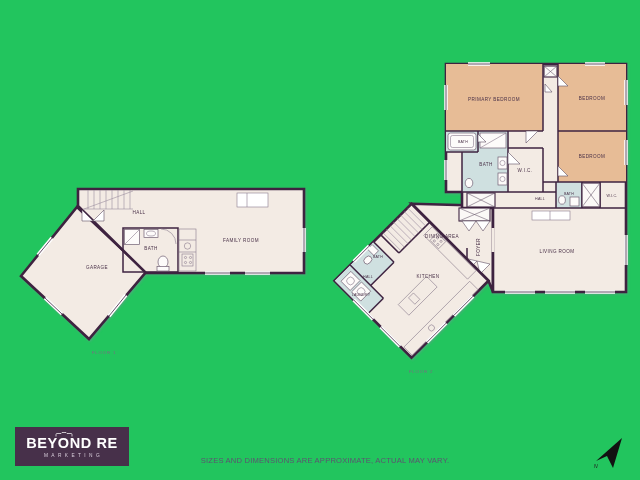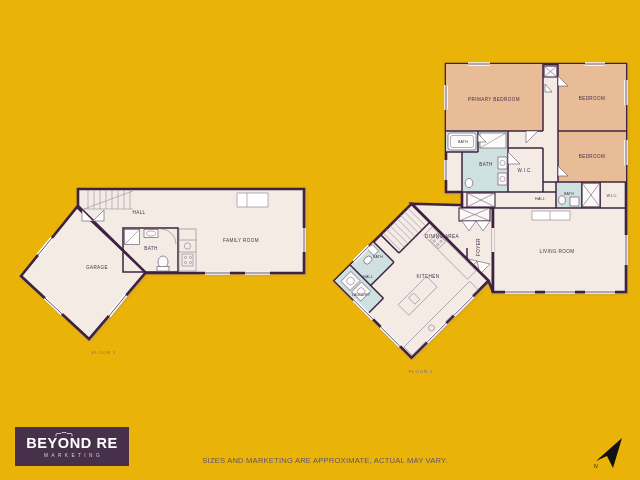--- a/index.html
+++ b/index.html
@@ -1,17 +1,17 @@
 <!DOCTYPE html>
 <html style="--wall: #3e2340; --room: #f3ebe4; --bedroom: #e7bc96; --bath: #cfe0e0; --logo_bg: #47304a; --label: #4a3148; --muted: #7a6d80; --disclaimer: #5d5370;"><head>
 <meta charset="utf-8">
 <style>
   html,body{margin:0;padding:0;background:#ffffff;width:640px;height:480px;overflow:hidden;
     font-family:"Liberation Sans", sans-serif;}
-  .stage{position:relative;width:640px;height:480px;background:#eab308;}
+  .stage{position:relative;width:640px;height:480px;background:#22c55e;}
   svg{position:absolute;left:0;top:0;}
   .plan{filter:drop-shadow(1px 1.5px 1px rgba(150,130,170,.35));}
   .room{fill:var(--room);}
   .tan{fill:var(--bedroom);}
   .teal{fill:var(--bath);}
   .ext{stroke:var(--wall);stroke-width:2.6;stroke-linejoin:miter;}
   .iw{stroke:var(--wall);stroke-width:1.5;stroke-linecap:butt;fill:none;}
   .thin{stroke:#8a7b8d;stroke-width:.6;fill:none;}
   .fix{stroke:#6f5f72;stroke-width:.7;fill:#fdfbfa;}
   .stairs{stroke:#9b8d9e;stroke-width:.6;fill:none;}
@@ -336,15 +336,15 @@
 <div class="logo">
   <div class="logo-brand">
     <span>BEYOND RE</span>
     <svg class="cam" viewBox="0 0 18 5">
       <path d="M1,4.5 L1,2.5 Q1,1.5 2,1.5 L6,1.5 L7,0.5 L11,0.5 L12,1.5 L16,1.5 Q17,1.5 17,2.5 L17,4.5" fill="none" stroke="#ffffff" stroke-width="0.7"></path>
     </svg>
   </div>
   <div class="logo-tag">MARKETING</div>
 </div>
 
-<div class="disclaimer">SIZES AND MARKETING ARE APPROXIMATE, ACTUAL MAY VARY.</div>
+<div class="disclaimer">SIZES AND DIMENSIONS ARE APPROXIMATE, ACTUAL MAY VARY.</div>
 
 </div>
 
 </body></html>

